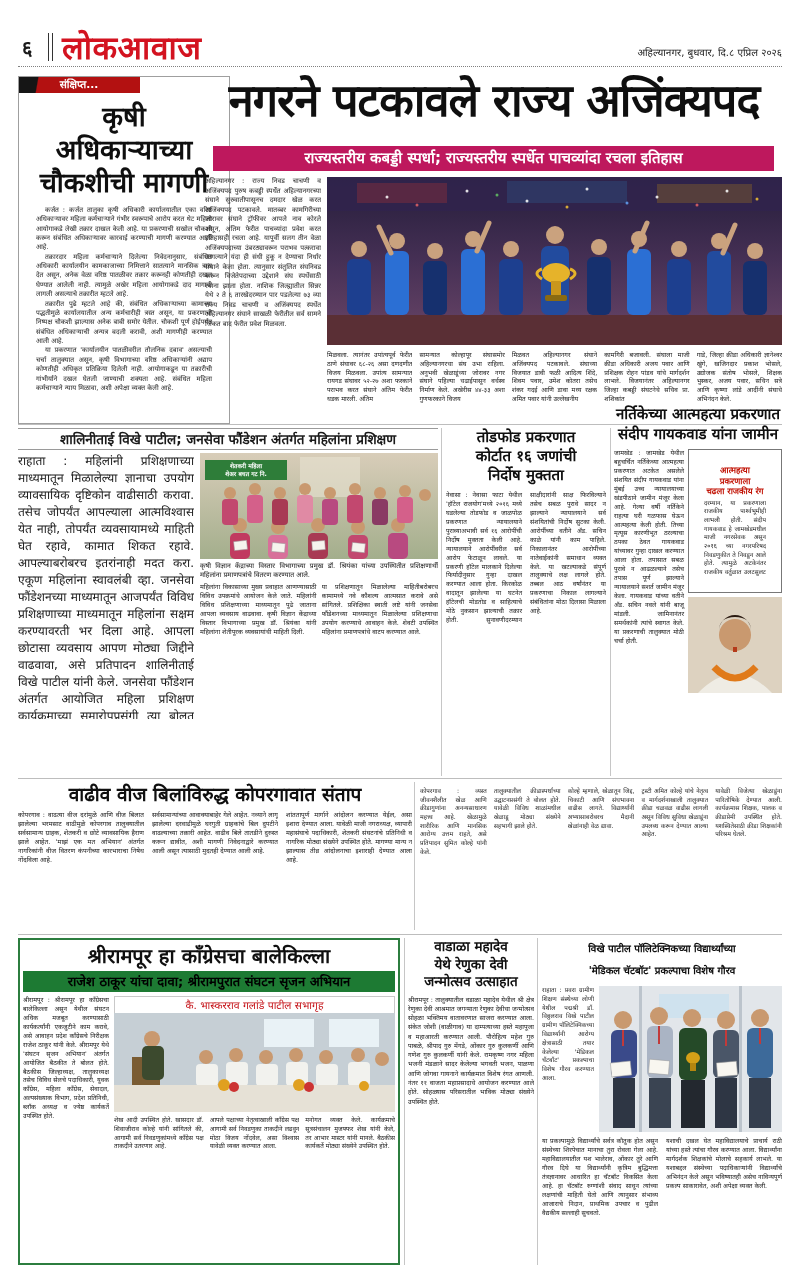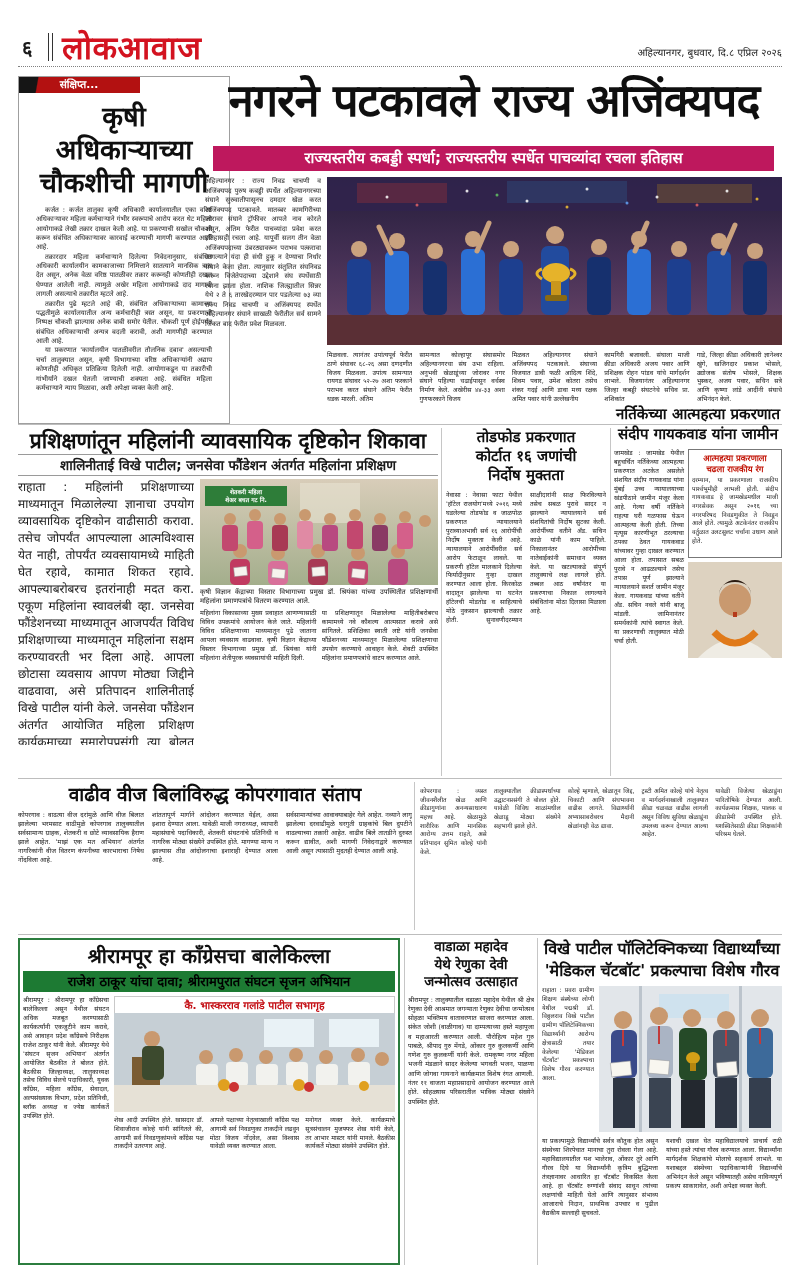--- a/index.html
+++ b/index.html
@@ -43,49 +43,49 @@
 #training .cap{font-size:6.8px;line-height:1.3;margin:3px 0;color:#111}
 #training .bcols{display:flex;gap:5px;height:124px}
 #training .bcols div{flex:1;font-size:6.4px;line-height:1.4}
 #court{left:446px;top:428px;width:160px;height:348px}
 #court h2{font-size:15px;line-height:19px}
 #court .body{margin-top:6px;height:276px;column-count:2;column-gap:8px;font-size:6.3px;line-height:1.42}
 #bail{left:614px;top:404px;width:168px;height:348px}
 #bail h2{font-size:15px;line-height:20px}
 #bail .body{margin-top:5px;height:292px;font-size:6.3px;line-height:1.42}
 #bail aside{float:right;width:94px;margin:0 0 3px 4px}
-#bail .box{border:1px solid #777;padding:3px}
+#bail .box{border:1px solid #777;padding:15px}
 #bail .box .bt{color:#c21507;font-size:8.4px;font-weight:700;line-height:1.25;text-align:center}
 #bail .box .bb{font-size:6.2px;line-height:1.4;margin-top:2px;height:78px;overflow:hidden}
 #bail-portrait{width:94px;height:96px;margin-top:4px;background:#ddd3c2}
 
 #power{left:18px;top:782px;width:394px;height:148px}
 #power h2{font-size:19px;line-height:24px}
 #power .cols{display:flex;gap:8px;margin-top:5px;height:112px}
 #power .cols div{flex:1;font-size:6.45px;line-height:1.4}
 #sports{left:420px;top:782px;width:362px;height:148px}
 #sports h2{font-size:17.5px;line-height:24px;letter-spacing:-.3px}
 #sports .cols{display:flex;gap:7px;margin-top:5px;height:112px}
 #sports .cols div{flex:1;font-size:6.2px;line-height:1.4}
 
 #congress{left:18px;top:938px;width:382px;height:327px;border:2px solid #2c7d3f;padding:2px 3px}
 #congress h2{font-size:20px;line-height:26px;margin-top:1px}
 #congress .gbar{background:#1d7a33;color:#000000;font-size:13px;font-weight:700;line-height:21px;text-align:center;margin-top:2px}
 #congress .content{display:flex;gap:5px;margin-top:4px}
 #congress .lcol{width:86px;height:262px;font-size:6.3px;line-height:1.42}
 #congress .rcol{width:281px}
-#cong-banner{height:17px;background:#fff;border:1px solid #c9c9c9;border-bottom:none;color:#c41016;font-size:10.5px;font-weight:700;text-align:center;line-height:16px}
+#cong-banner{height:17px;background:#fff;border:1px solid #c9c9c9;border-bottom:none;color:#c41016;font-size:10.5px;font-weight:400;text-align:center;line-height:16px}
 #cong-photo{width:281px;height:99px;background:#c7ccd1}
 #congress .bcols{display:flex;gap:6px;margin-top:4px;height:138px}
 #congress .bcols div{flex:1;font-size:6.25px;line-height:1.4}
 #festival{left:408px;top:938px;width:126px;height:327px}
 #festival h2{font-size:13.5px;line-height:17.5px}
 #festival .body{margin-top:5px;height:262px;font-size:6.4px;line-height:1.45}
 #chatbot{left:542px;top:938px;width:240px;height:327px}
-#chatbot h2{font-size:16px;line-height:21.5px}
+#chatbot h2{font-size:10px;line-height:21.5px}
 #chatbot .row{display:flex;gap:5px;margin-top:5px}
 #chatbot .lcol{width:52px;height:146px;font-size:6.2px;line-height:1.42}
 #chatbot-photo{width:183px;height:146px;background:#e2e6ea}
 #chatbot .bcols{display:flex;gap:8px;margin-top:5px;height:118px}
 #chatbot .bcols div{flex:1;font-size:6.3px;line-height:1.42}
 svg{display:block}
 </style>
 </head>
 <body>
 
@@ -186,21 +186,20 @@
     <div class="ovh">मिळवला. त्यानंतर उपांत्यपूर्व फेरीत ठाणे संघावर ६८-२६ असा दणदणीत विजय मिळवला. उपांत्य सामन्यात रायगड संघावर ५२-२७ अशा फरकाने पराभव करत संघाने अंतिम फेरीत धडक मारली. अंतिम</div>
     <div class="ovh">सामन्यात कोल्हापूर संघासमोर अहिल्यानगरचा संघ उभा राहिला. अनुभवी खेळाडूंच्या जोरावर नगर संघाने पहिल्या चढाईपासून वर्चस्व निर्माण केले. अखेरीस ४४-३३ अशा गुणफरकाने विजय</div>
     <div class="ovh">मिळवत अहिल्यानगर संघाने अजिंक्यपद पटकावले. संघाच्या विजयात डावी फळी आदित्य शिंदे, शिवम पवार, उमेश कोतरा तसेच शंकर गदई आणि डावा मध्य रक्षक अमित पवार यांनी उल्लेखनीय</div>
     <div class="ovh">कामगिरी बजावली. संघाला माजी क्रीडा अधिकारी अजय पवार आणि प्रशिक्षक रोहन पांडव यांचे मार्गदर्शन लाभले. विजयानंतर अहिल्यानगर जिल्हा कबड्डी संघटनेचे सचिव प्रा. शशिकांत</div>
     <div class="ovh">गाडे, जिल्हा क्रीडा अधिकारी ज्ञानेश्वर खुंगे, खजिनदार प्रकाश भोसले, उद्योजक संतोष भोसले, शिक्षक भुस्कर, अजय पवार, सचिन सत्रे आणि कृष्णा लांडे आदींनी संघाचे अभिनंदन केले.</div>
   </div>
 
   <div class="hsep" style="top:424px"></div>
 
   <section class="abs ovh" id="training">
-    <h2 class="hl ctr">प्रशिक्षणांतून महिलांनी व्यावसायिक दृष्टिकोन शिकावा</h2>
     <div class="rule"></div>
     <div class="sub ctr">शालिनीताई विखे पाटील; जनसेवा फौंडेशन अंतर्गत महिलांना प्रशिक्षण</div>
     <div class="rule"></div>
     <div class="content">
       <div class="lcol just ovh">राहाता : महिलांनी प्रशिक्षणाच्या माध्यमातून मिळालेल्या ज्ञानाचा उपयोग व्यावसायिक दृष्टिकोन वाढीसाठी करावा. तसेच जोपर्यंत आपल्याला आत्मविश्वास येत नाही, तोपर्यंत व्यवसायामध्ये माहिती घेत रहावे, कामात शिकत रहावे. आपल्याबरोबरच इतरांनाही मदत करा. एकूण महिलांना स्वावलंबी व्हा. जनसेवा फौंडेशनच्या माध्यमातून आजपर्यंत विविध प्रशिक्षणाच्या माध्यमातून महिलांना सक्षम करण्यावरती भर दिला आहे. आपला छोटासा व्यवसाय आपण मोठ्या जिद्दीने वाढवावा, असे प्रतिपादन शालिनीताई विखे पाटील यांनी केले. जनसेवा फौंडेशन अंतर्गत आयोजित महिला प्रशिक्षण कार्यक्रमाच्या समारोपप्रसंगी त्या बोलत होत्या. यावेळी परिसरातील प्रशिक्षणार्थी महिला मोठ्या संख्येने उपस्थित होत्या.</div>
       <div class="rcol">
         <div id="train-photo" class="ovh">
           <svg width="238" height="106" viewBox="0 0 238 106" aria-hidden="true">
             <defs>
                 <linearGradient id="g2" x1="0" y1="0" x2="0" y2="1">
@@ -303,22 +302,22 @@
       <span>जामखेड : जामखेड येथील बहुचर्चित नर्तिकेच्या आत्महत्या प्रकरणात अटकेत असलेले संशयित संदीप गायकवाड यांना मुंबई उच्च न्यायालयाच्या खंडपीठाने जामीन मंजूर केला आहे. गेल्या वर्षी नर्तिकेने राहत्या घरी गळफास घेऊन आत्महत्या केली होती. तिच्या मृत्यूस कारणीभूत ठरल्याचा ठपका ठेवत गायकवाड यांच्यावर गुन्हा दाखल करण्यात आला होता. तपासात सबळ पुरावे न आढळल्याने तसेच तपास पूर्ण झाल्याने न्यायालयाने सशर्त जामीन मंजूर केला. गायकवाड यांच्या वतीने अ‍ॅड. सचिन नवले यांनी बाजू मांडली. जामिनानंतर समर्थकांनी त्यांचे स्वागत केले. या प्रकरणाची तालुक्यात मोठी चर्चा होती.</span>
     </div>
   </section>
 
   <div class="hsep" style="top:778px"></div>
 
   <section class="abs ovh" id="power">
     <h2 class="hl ctr">वाढीव वीज बिलांविरुद्ध कोपरगावात संताप</h2>
     <div class="cols just">
       <div class="ovh">कोपरगाव : वाढत्या वीज दरांमुळे आणि वीज बिलात झालेल्या भरमसाट वाढीमुळे कोपरगाव तालुक्यातील सर्वसामान्य ग्राहक, शेतकरी व छोटे व्यावसायिक हैराण झाले आहेत. 'माझं एक मत अभियान' अंतर्गत नागरिकांनी वीज वितरण कंपनीच्या कारभाराचा निषेध नोंदविला आहे.</div>
+      <div class="ovh">सर्वसामान्यांच्या आवाक्याबाहेर गेले आहेत. नव्याने लागू झालेल्या दरवाढीमुळे घरगुती ग्राहकांचे बिल दुपटीने वाढल्याच्या तक्रारी आहेत. वाढीव बिले तातडीने दुरुस्त करून द्यावीत, अशी मागणी निवेदनाद्वारे करण्यात आली असून त्यासाठी मुदतही देण्यात आली आहे.</div>
       <div class="ovh">शांततापूर्ण मार्गाने आंदोलन करण्यात येईल, असा इशारा देण्यात आला. यावेळी माजी नगराध्यक्ष, व्यापारी महासंघाचे पदाधिकारी, शेतकरी संघटनांचे प्रतिनिधी व नागरिक मोठ्या संख्येने उपस्थित होते. मागण्या मान्य न झाल्यास तीव्र आंदोलनाचा इशाराही देण्यात आला आहे.</div>
-      <div class="ovh">सर्वसामान्यांच्या आवाक्याबाहेर गेले आहेत. नव्याने लागू झालेल्या दरवाढीमुळे घरगुती ग्राहकांचे बिल दुपटीने वाढल्याच्या तक्रारी आहेत. वाढीव बिले तातडीने दुरुस्त करून द्यावीत, अशी मागणी निवेदनाद्वारे करण्यात आली असून त्यासाठी मुदतही देण्यात आली आहे.</div>
     </div>
   </section>
 
   <div class="vsep" style="left:414px;top:782px;height:148px"></div>
 
   <section class="abs ovh" id="sports">
     <div class="cols just">
       <div class="ovh">कोपरगाव : व्यस्त जीवनशैलीत खेळ आणि क्रीडागुणांना अनन्यसाधारण महत्त्व आहे. खेळामुळे शारीरिक आणि मानसिक आरोग्य उत्तम राहते, असे प्रतिपादन सुमित कोल्हे यांनी केले.</div>
       <div class="ovh">तालुक्यातील क्रीडास्पर्धांच्या उद्घाटनप्रसंगी ते बोलत होते. यावेळी विविध शाळांमधील खेळाडू मोठ्या संख्येने सहभागी झाले होते.</div>
       <div class="ovh">कोल्हे म्हणाले, खेळातून जिद्द, चिकाटी आणि संघभावना वाढीस लागते. विद्यार्थ्यांनी अभ्यासाबरोबरच मैदानी खेळांनाही वेळ द्यावा.</div>

